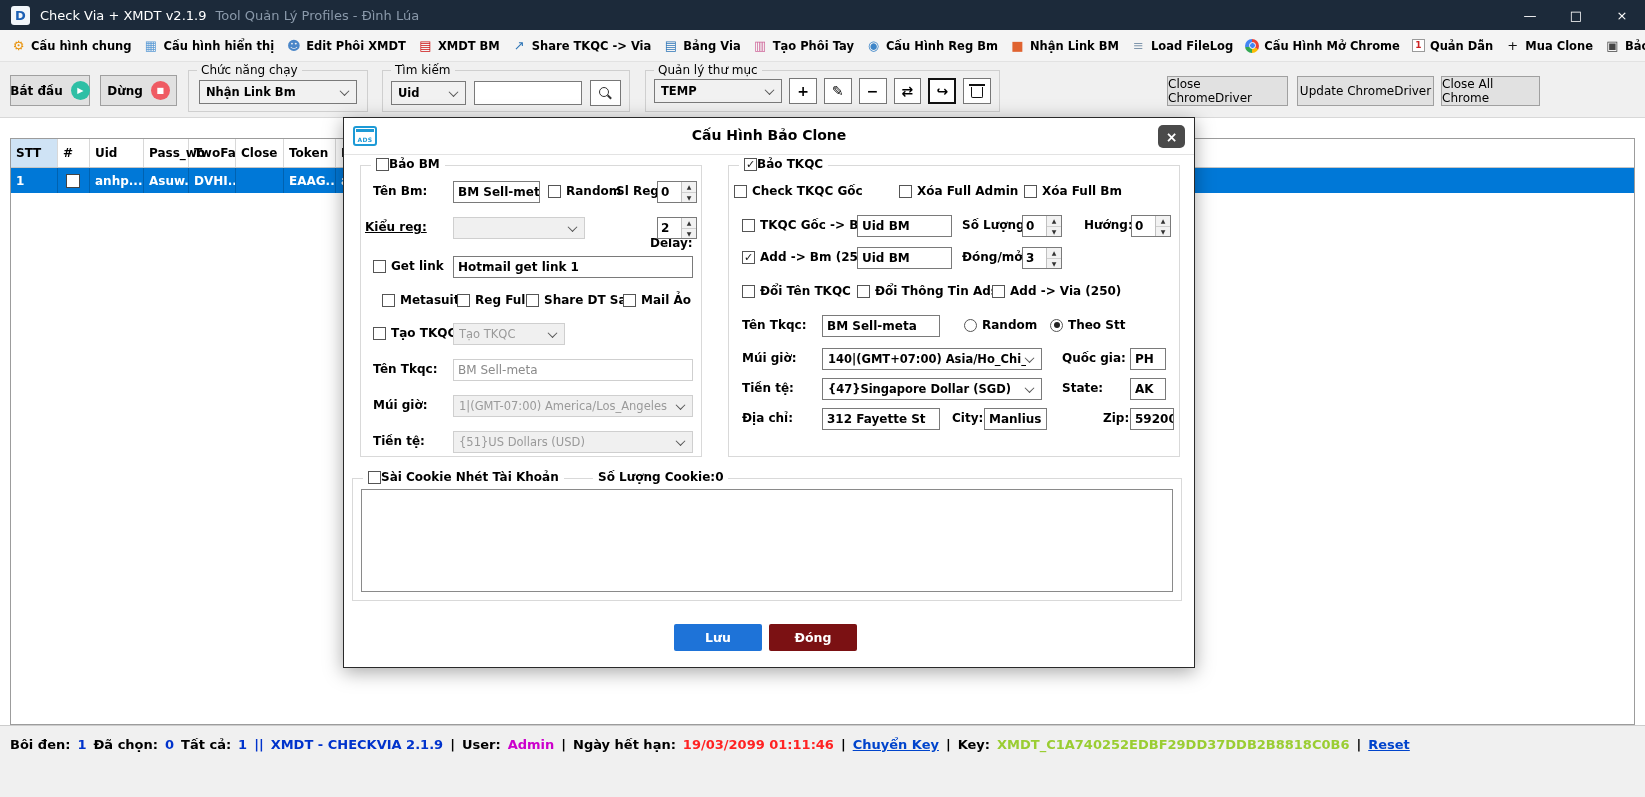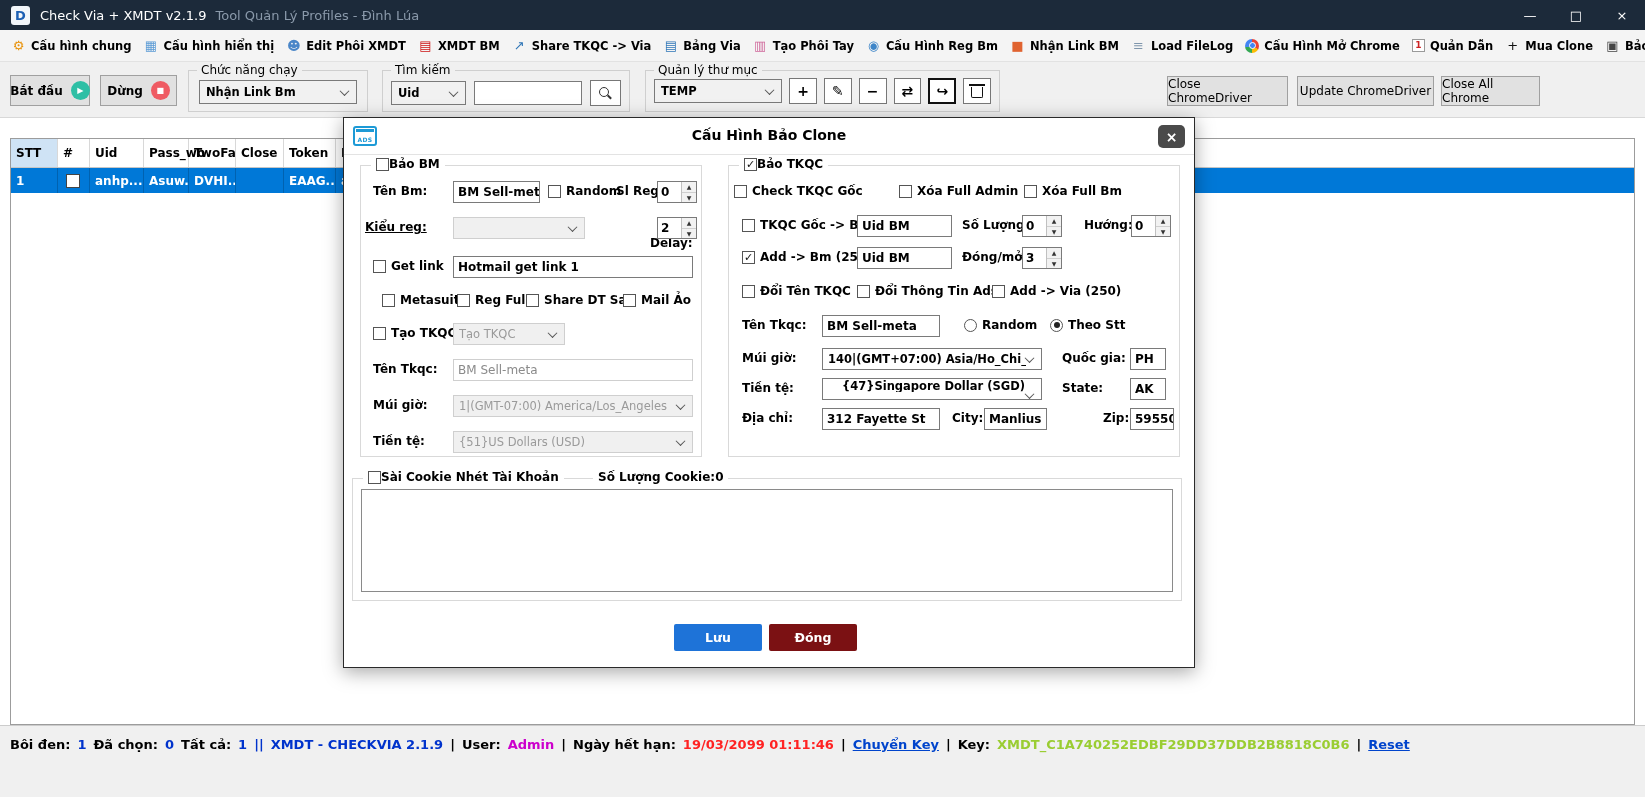--- a/index.html
+++ b/index.html
@@ -529,21 +529,21 @@
       <span class="lbl">Quốc gia:</span>
     </div>
     <div class="fld" style="left:401px; top:182px;">
       <div class="tbox" style="width:36px;">PH</div>
     </div>
 
     <div class="fld" style="left:13px; top:215px;">
       <span class="lbl">Tiền tệ:</span>
     </div>
     <div class="fld" style="left:93px; top:212px;">
-      <div class="dcombo" style="width:220px;flex-direction:column;">
+      <div class="dcombo" style="width:220px;">
         <span class="val">{47}Singapore Dollar (SGD)</span>
         <span class="chev"></span>
       </div>
     </div>
     <div class="fld" style="left:333px; top:215px;">
       <span class="lbl">State:</span>
     </div>
     <div class="fld" style="left:401px; top:212px;">
       <div class="tbox" style="width:36px;">AK</div>
     </div>
@@ -557,21 +557,21 @@
     <div class="fld" style="left:223px; top:245px;">
       <span class="lbl">City:</span>
     </div>
     <div class="fld" style="left:255px; top:242px;">
       <div class="tbox" style="width:63px;">Manlius</div>
     </div>
     <div class="fld" style="left:374px; top:245px;">
       <span class="lbl">Zip:</span>
     </div>
     <div class="fld" style="left:401px; top:242px;">
-      <div class="tbox" style="width:44px;">59550</div>
+      <div class="tbox" style="width:44px;">59200</div>
     </div>
   </div>
 
   <div class="dgrp cookie-grp">
     <div class="legend">
       <span class="cb"></span>
       <span class="lbl">Sài Cookie Nhét Tài Khoản</span>
     </div>
     <span class="cookie-count">Số Lượng Cookie:0</span>
     <div class="cookie-area"></div>

